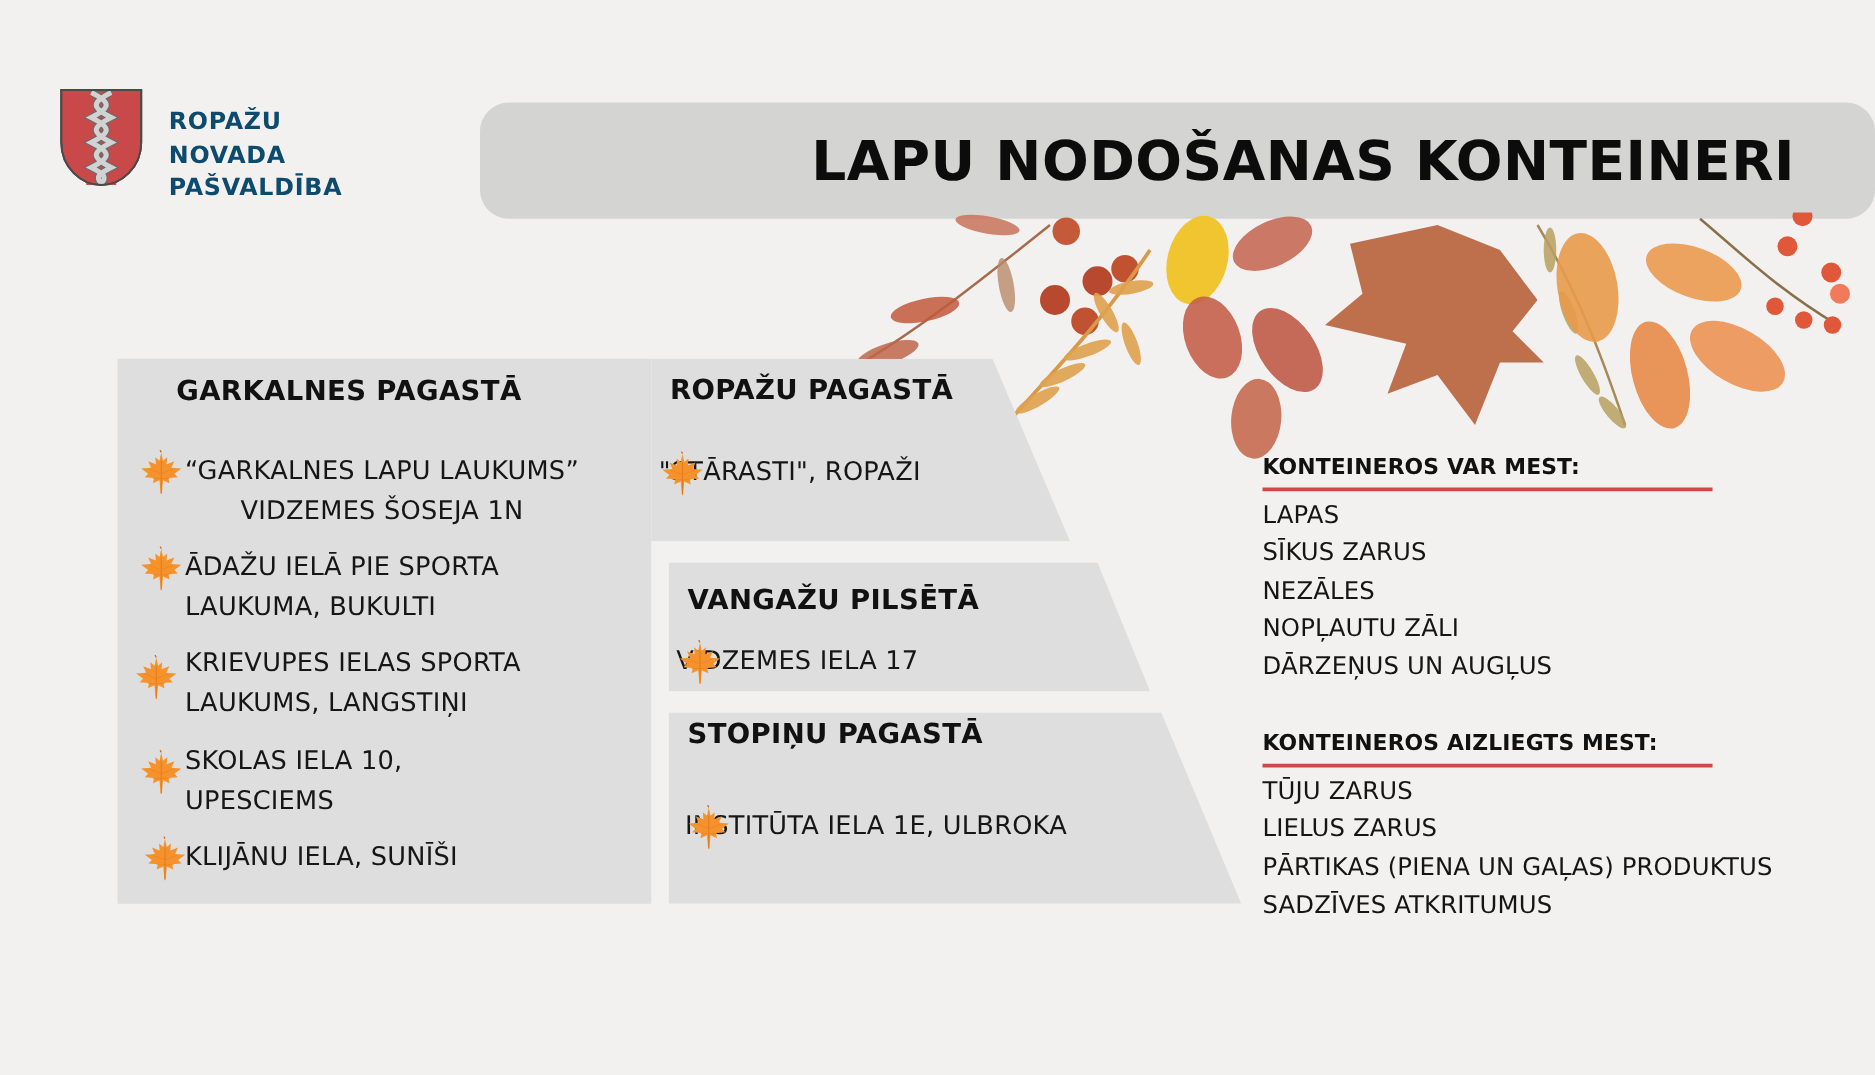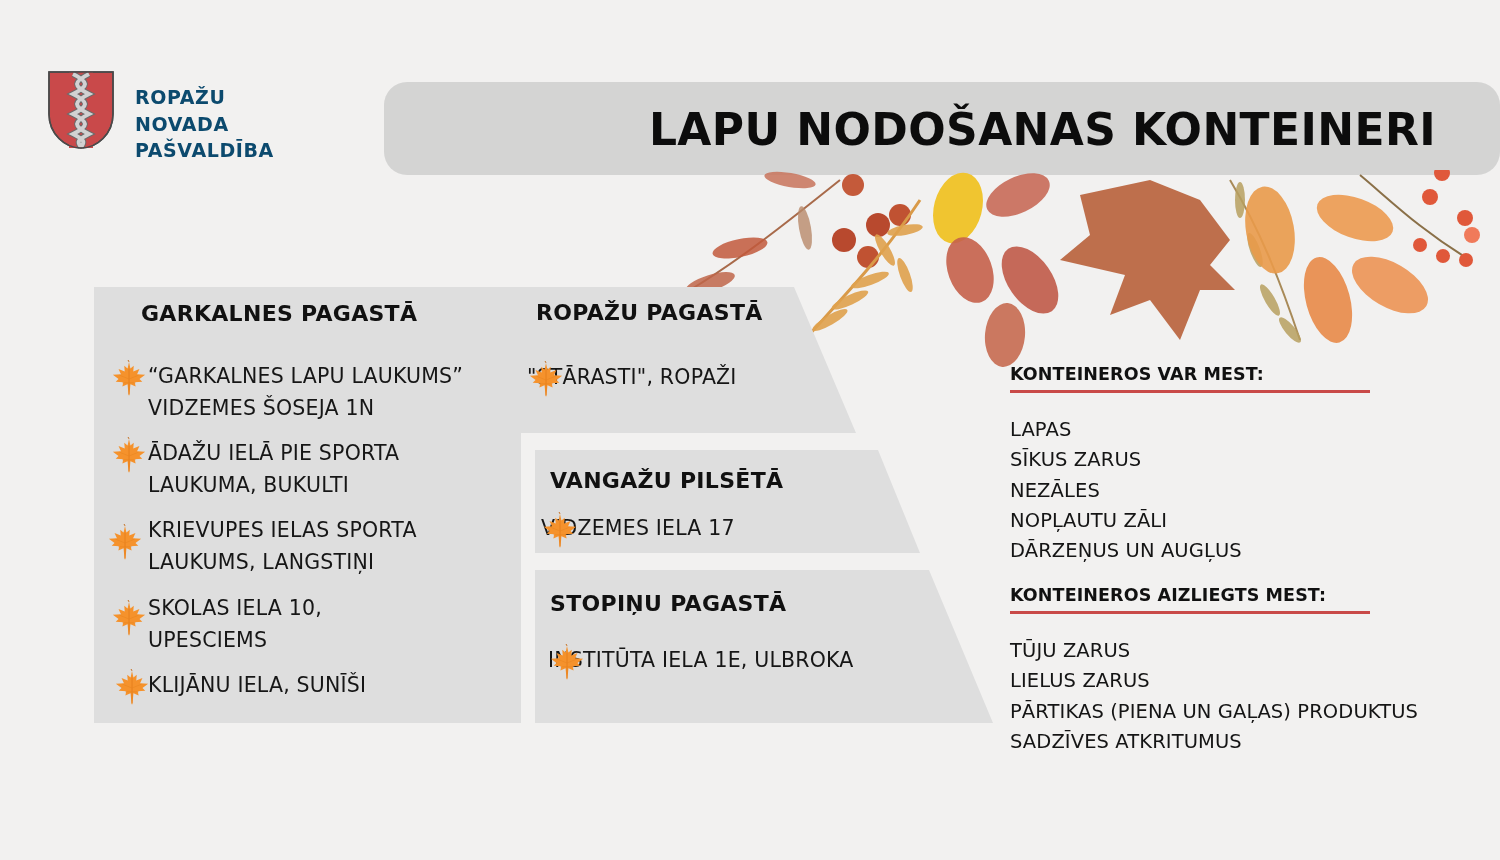--- a/index.html
+++ b/index.html
@@ -55,21 +55,21 @@
     font-size: 20.5px; line-height: 32px; color: #161616; letter-spacing: 0.2px;
     white-space: pre-line;
   }
 
   
   .rules { position: absolute; left: 1010px; }
   .rules h2 {
     font-size: 17.5px; font-weight: bold; color: #111; letter-spacing: 0.1px; white-space: nowrap;
   }
   .rules .rule-line { width: 360px; height: 3px; background: #c94a48; margin-top: 6px; }
-  .rules ul { list-style: none; margin-top: 22px; }
+  .rules ul { list-style: none; margin-top: 4px; }
   .rules li { font-size: 19.5px; line-height: 30.3px; color: #151515; white-space: nowrap; letter-spacing: 0.1px; }
 </style>
 </head>
 <body>
 
 <svg width="0" height="0" style="position:absolute">
   <defs>
     <symbol id="maple" viewBox="0 0 40 40">
       <path d="M20 2 L21.5 9 L25 6 L24.5 12 L31 9.5 L28.5 15 L37 15.5 L31 20 L34 23 L26 23.5 L27 28 L21.5 25.5 L20.5 37 L19.5 37 L18.5 25.5 L13 28 L14 23.5 L6 23 L9 20 L3 15.5 L11.5 15 L9 9.5 L15.5 12 L15 6 L18.5 9 Z" fill="#f5922c"></path>
       <path d="M20 9 L20 36" stroke="#e07a18" stroke-width="0.8" fill="none"></path>
@@ -158,21 +158,21 @@
     <circle cx="1472" cy="235" r="8" fill="#f07a5a"></circle>
     <circle cx="1420" cy="245" r="7"></circle>
     <circle cx="1443" cy="256" r="7"></circle>
     <circle cx="1466" cy="260" r="7"></circle>
   </g>
 </svg>
 
 <div class="panel panel-left">
   <div class="panel-heading" style="left:14px; top:14px;margin-left:33px;">GARKALNES PAGASTĀ</div>
 
-  <div class="loc" style="left:16px; top:73px;">
+  <div class="loc" style="left:16px; top:73px;text-align:center;">
     <svg class="leaf">
         <use href="#maple"></use>
       </svg>
     <div class="loc-text">“GARKALNES LAPU LAUKUMS”
 VIDZEMES ŠOSEJA 1N</div>
   </div>
   <div class="loc" style="left:16px; top:150px;">
     <svg class="leaf">
         <use href="#maple"></use>
       </svg>
@@ -224,21 +224,21 @@
         <use href="#maple"></use>
       </svg>
     <div class="loc-text">VIDZEMES IELA 17</div>
   </div>
 </div>
 
 <div class="trap" style="left:535px; top:570px; width:458px; height:153px;">
   <svg width="458" height="153">
       <polygon points="0,0 394,0 458,153 0,153" fill="#dedede"></polygon>
     </svg>
-  <div class="panel-heading" style="left:15px; top:21px;">STOPIŅU PAGASTĀ</div>
+  <div class="panel-heading" style="left:15px; top:5px;">STOPIŅU PAGASTĀ</div>
   <div class="loc" style="left:13px; top:74px;">
     <svg class="leaf">
         <use href="#maple"></use>
       </svg>
     <div class="loc-text">INSTITŪTA IELA 1E, ULBROKA</div>
   </div>
 </div>
 
 <div class="rules" style="top:364px;">
   <h2>KONTEINEROS VAR MEST:</h2>

